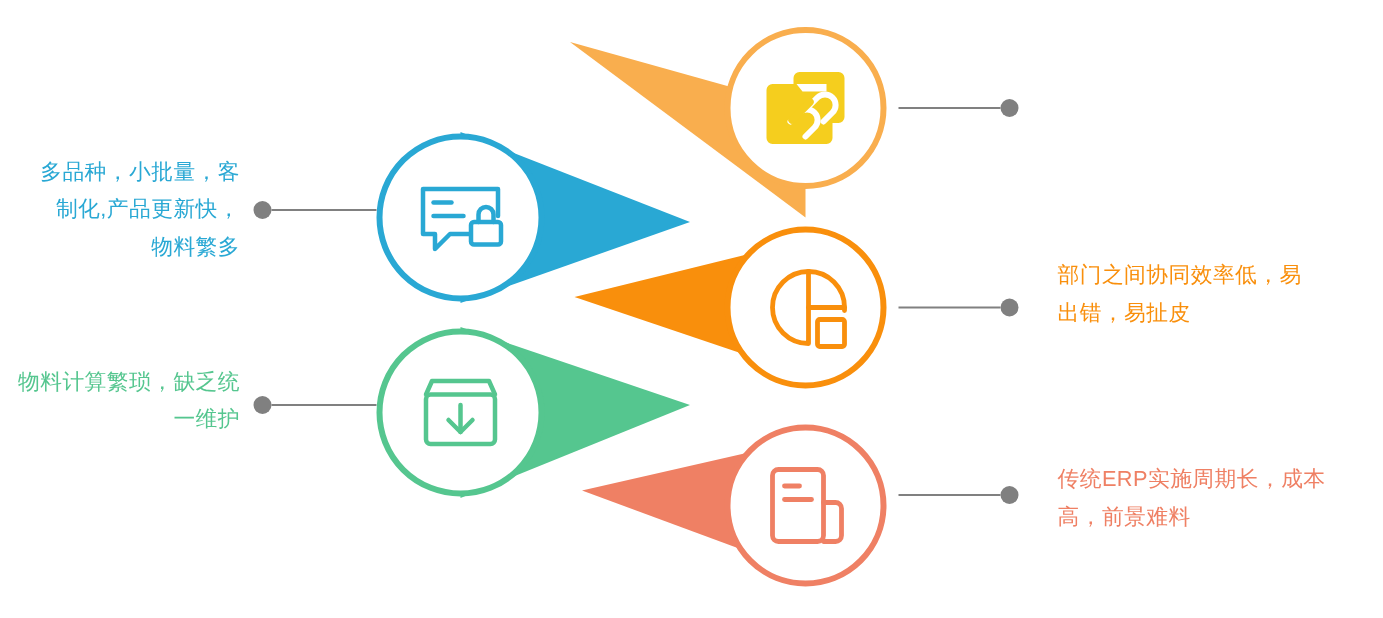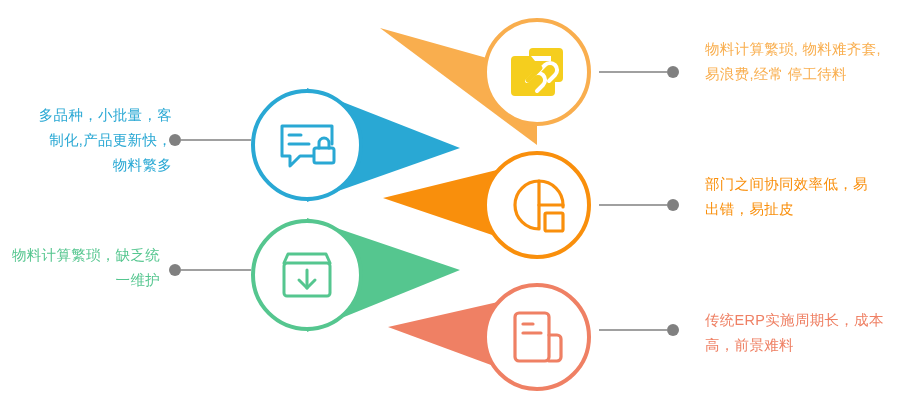--- a/index.html
+++ b/index.html
@@ -37,21 +37,20 @@
     text-align: right;
   }
   .text-right {
     text-align: left;
   }
   
   #txt-left-1 {
     left: 0px;
     top: 103px;
     width: 160px;
-    padding-left: 12px;
   }
   #txt-left-2 {
     left: 0px;
     top: 243px;
     width: 160px;
   }
   
   #txt-right-1 {
     left: 705px;
     top: 37px;
@@ -161,22 +160,20 @@
 
   </svg>
 
   <div class="text-block text-left" id="txt-left-1" style="color:#29A8D4;">多品种，小批量，客
 制化,产品更新快，
 物料繁多</div>
 
   <div class="text-block text-left" id="txt-left-2" style="color:#55C68F;">物料计算繁琐，缺乏统
 一维护</div>
 
-  <div class="text-block text-right" id="txt-right-1" style="color:#F9AE4E;">物料计算繁琐, 物料难齐套,
-易浪费,经常 停工待料</div>
 
   <div class="text-block text-right" id="txt-right-2" style="color:#F98F0C;">部门之间协同效率低，易
 出错，易扯皮</div>
 
   <div class="text-block text-right" id="txt-right-3" style="color:#EF8064;">传统ERP实施周期长，成本
 高，前景难料</div>
 
 </div>
 
 </body></html>

